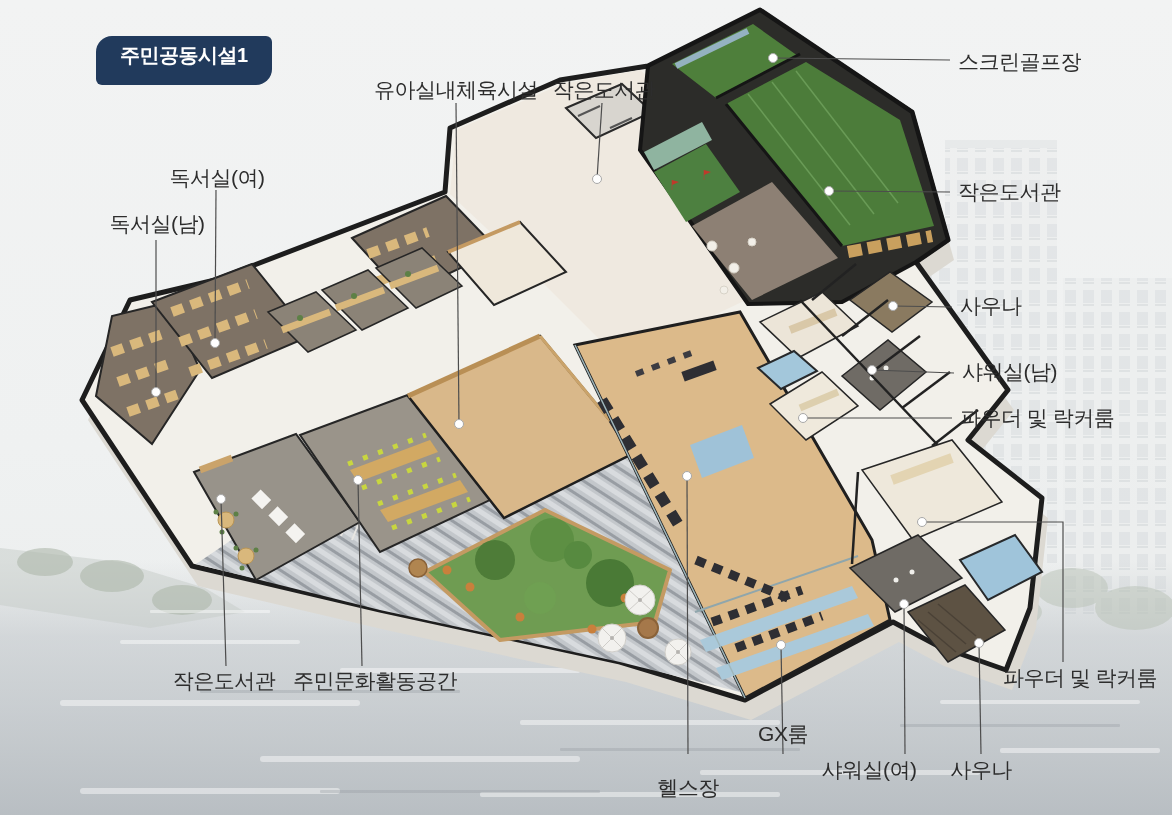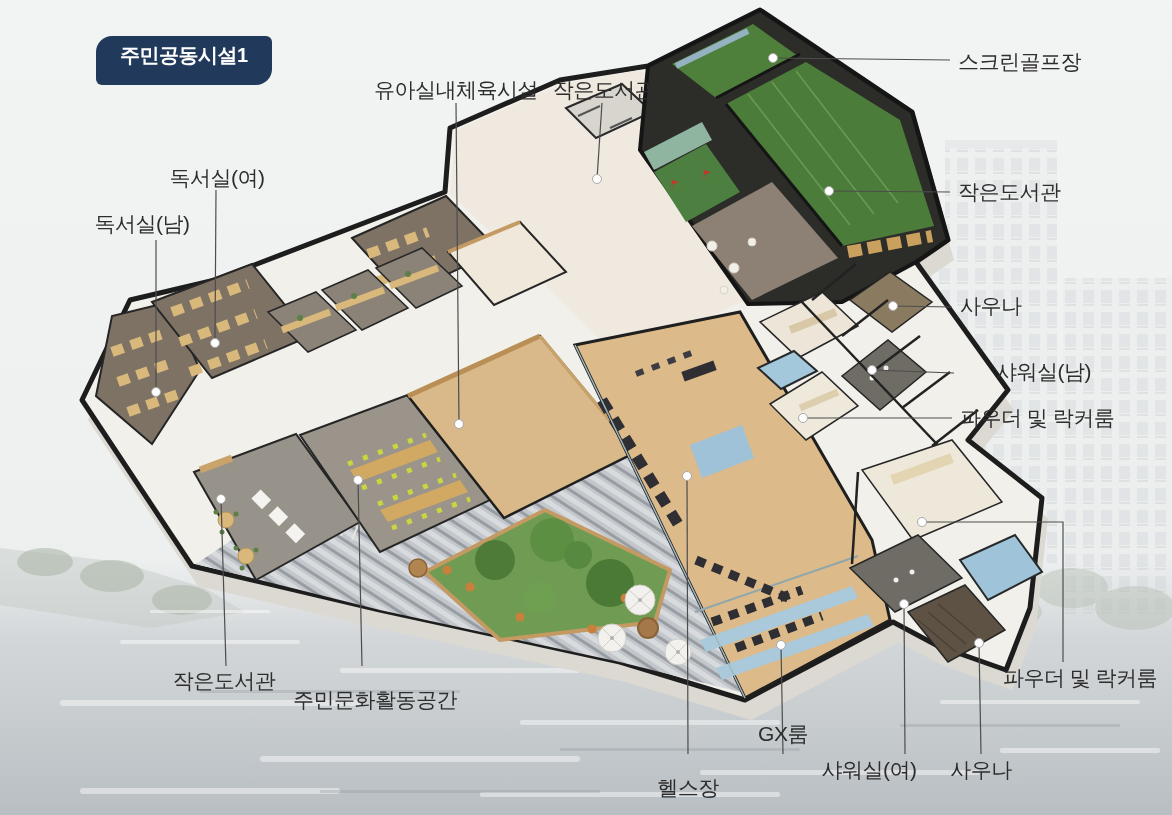--- a/index.html
+++ b/index.html
@@ -337,25 +337,25 @@
   </g>
 </svg>
 
 <div class="badge">주민공동시설1</div>
 
 <div class="lbl c" style="left:456px;top:90px;">유아실내체육시설</div>
 <div class="lbl c" style="left:604px;top:90px;">작은도서관</div>
 <div class="lbl l" style="left:958px;top:62px;">스크린골프장</div>
 <div class="lbl l" style="left:958px;top:192px;">작은도서관</div>
 <div class="lbl l" style="left:960px;top:306px;">사우나</div>
-<div class="lbl l" style="left:996px;top:372px;text-align:right;">샤워실(남)</div>
+<div class="lbl l" style="left:962px;top:372px;text-align:right;">샤워실(남)</div>
 <div class="lbl l" style="left:960px;top:418px;">파우더 및 락커룸</div>
 <div class="lbl c" style="left:217px;top:178px;">독서실(여)</div>
-<div class="lbl c" style="left:142px;top:224px;">독서실(남)</div>
+<div class="lbl c" style="left:157px;top:224px;">독서실(남)</div>
 <div class="lbl c" style="left:224px;top:681px;">작은도서관</div>
-<div class="lbl c" style="left:375px;top:700px;">주민문화활동공간</div>
+<div class="lbl c" style="left:375px;top:681px;">주민문화활동공간</div>
 <div class="lbl c" style="left:688px;top:788px;">헬스장</div>
 <div class="lbl c" style="left:783px;top:734px;">GX룸</div>
 <div class="lbl c" style="left:869px;top:770px;">샤워실(여)</div>
 <div class="lbl c" style="left:981px;top:770px;">사우나</div>
 <div class="lbl c" style="left:1080px;top:678px;">파우더 및 락커룸</div>
 
 </div>
 
 </body></html>

